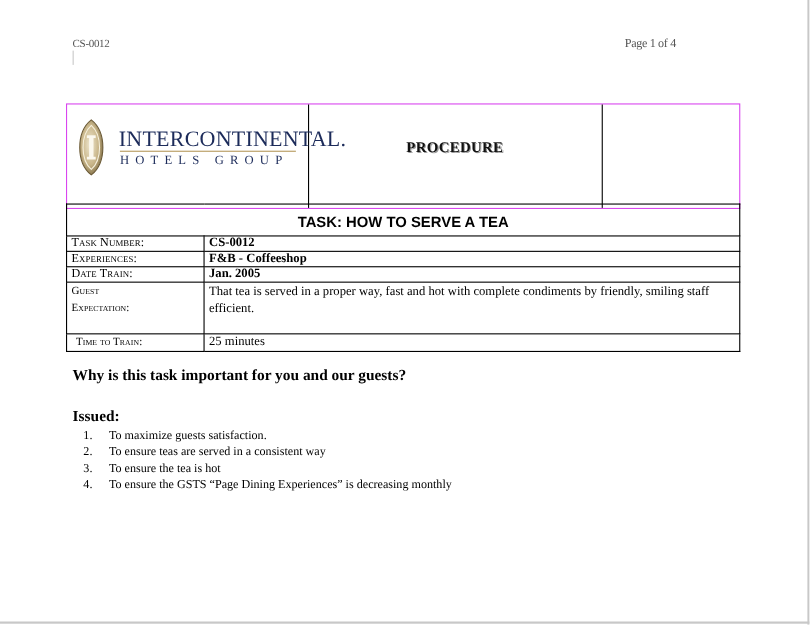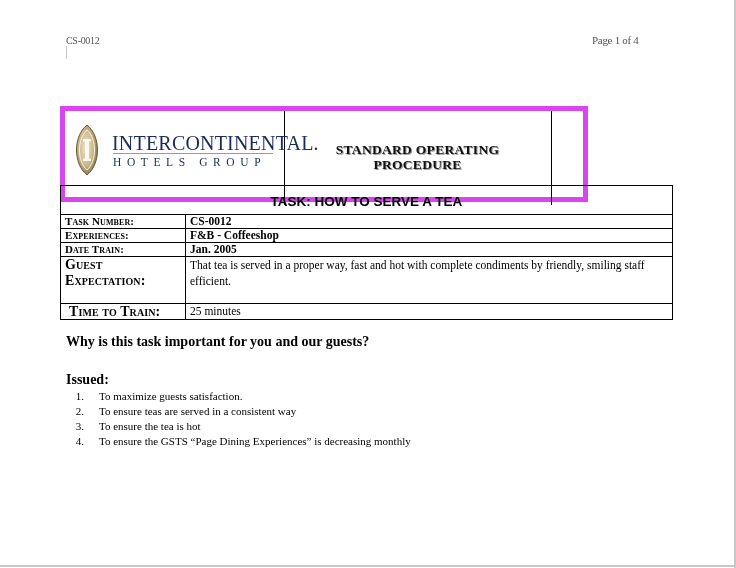--- a/index.html
+++ b/index.html
@@ -4,42 +4,42 @@
 <style>
   html, body { margin:0; padding:0; }
   body {
     width:736px; height:568px; background:#ffffff; position:relative; overflow:hidden;
     font-family: "Liberation Serif", "DejaVu Serif", serif; color:#000;
   }
   .page-edge-right { position:absolute; left:734px; top:0; width:2px; height:568px; background:#c8c8c8; }
   .page-edge-bottom { position:absolute; left:0; top:565px; width:736px; height:2px; background:#c8c8c8; }
 
   .hdr-left { position:absolute; left:66px; top:35px; font-size:10px; color:#555; letter-spacing:-0.3px; }
-  .hdr-right { position:absolute; left:592px; top:34px; font-size:11px; color:#555; letter-spacing:-0.3px; }
+  .hdr-right { position:absolute; left:568px; top:34px; font-size:11px; color:#555; letter-spacing:-0.3px; }
   .cursor-mark { position:absolute; left:66px; top:46px; width:1px; height:13px; background:#c8c8c8; }
 
   
-  .head-box { position:absolute; left:60px; top:106px; width:528px; height:96px; border:5px solid #d946ef; box-sizing:border-box; }
+  .head-box { position:absolute; left:60px; top:94px; width:613px; height:96px; border:1px solid #d946ef; box-sizing:border-box; }
   .head-logo-cell { position:absolute; left:0; top:0; width:219px; height:94px; border-right:1px solid #000; }
   .head-title-cell { position:absolute; left:219px; top:0; width:267px; height:94px; border-right:1px solid #000; }
   .head-blank-cell { position:absolute; left:487px; top:0; width:124px; height:94px; }
 
   .logo-emblem { position:absolute; left:5px; top:13px; width:34px; height:52px; }
   .logo-name { position:absolute; left:47px; top:21px; font-size:20px; color:#1c2b5a; letter-spacing:0.2px; white-space:nowrap; font-family:"Liberation Serif", serif; }
   .logo-rule { position:absolute; left:48px; top:42px; width:160px; height:1px; background:#b69a5c; }
   .logo-group { position:absolute; left:48px; top:45px; font-size:11.5px; color:#1c2b5a; letter-spacing:5.6px; white-space:nowrap; font-family:"Liberation Serif", serif; }
 
   .sop-title { position:absolute; left:0; top:31px; width:267px; text-align:center; font-size:13.5px; font-weight:bold; line-height:15px; letter-spacing:0.3px; color:#111; text-shadow:1px 1px 0 #9a9a9a; }
 
   
   .task-table { position:absolute; left:60px; top:185px; width:613px; border-collapse:collapse; }
   .task-table td { border:1px solid #000; padding:0 4px; vertical-align:top;margin-top:27px; }
   .task-title { text-align:center; font-family:"Liberation Sans", "DejaVu Sans", sans-serif; font-weight:bold; font-size:13.5px; height:26px; vertical-align:middle !important; padding-top:2px !important; }
-  .lbl { width:112px; font-weight:bold; font-size:11px; font-variant:small-caps; letter-spacing:0.1px; padding-left:4px !important; }
-  .lbl-big { font-size:14px; }
+  .lbl { width:112px; font-weight:normal; font-size:11px; font-variant:small-caps; letter-spacing:0.1px; padding-left:4px !important; }
+  .lbl-big { font-size:10px; }
   .val { font-size:11.5px; }
   .val.b { font-weight:bold; }
   .r-small td { height:13px; line-height:13px; }
   .r-guest td { height:46px; line-height:16px; }
   .r-time td { height:15px; line-height:15px; }
   .lbl.time { padding-left:8px !important; }
 
   .question { position:absolute; left:66px; top:334px; font-size:14px; font-weight:bold; }
   .answers-h { position:absolute; left:66px; top:372px; font-size:14px; font-weight:bold; }
   .answers-list { position:absolute; left:66px; top:389px; margin:0; padding:0; list-style:none; font-size:11px; }
@@ -71,21 +71,20 @@
       <rect x="13" y="15" width="8" height="2.5" fill="#fbf8ee"></rect>
       <rect x="15" y="17" width="4" height="18" fill="#fbf8ee"></rect>
       <rect x="13" y="34.5" width="8" height="2.5" fill="#fbf8ee"></rect>
     </svg>
     <div class="logo-name"><span>INTERCONTINENTAL.</span></div>
     <div class="logo-rule"></div>
     <div class="logo-group">HOTELS GROUP</div>
   </div>
   <div class="head-title-cell">
     <div class="sop-title">
-      <div>STANDARD OPERATING</div>
       <div>PROCEDURE</div>
     </div>
   </div>
   <div class="head-blank-cell"></div>
 </div>
 
 <table class="task-table">
   <tbody>
       <tr>
     <td colspan="2" class="task-title">TASK:  HOW TO SERVE A TEA</td>

